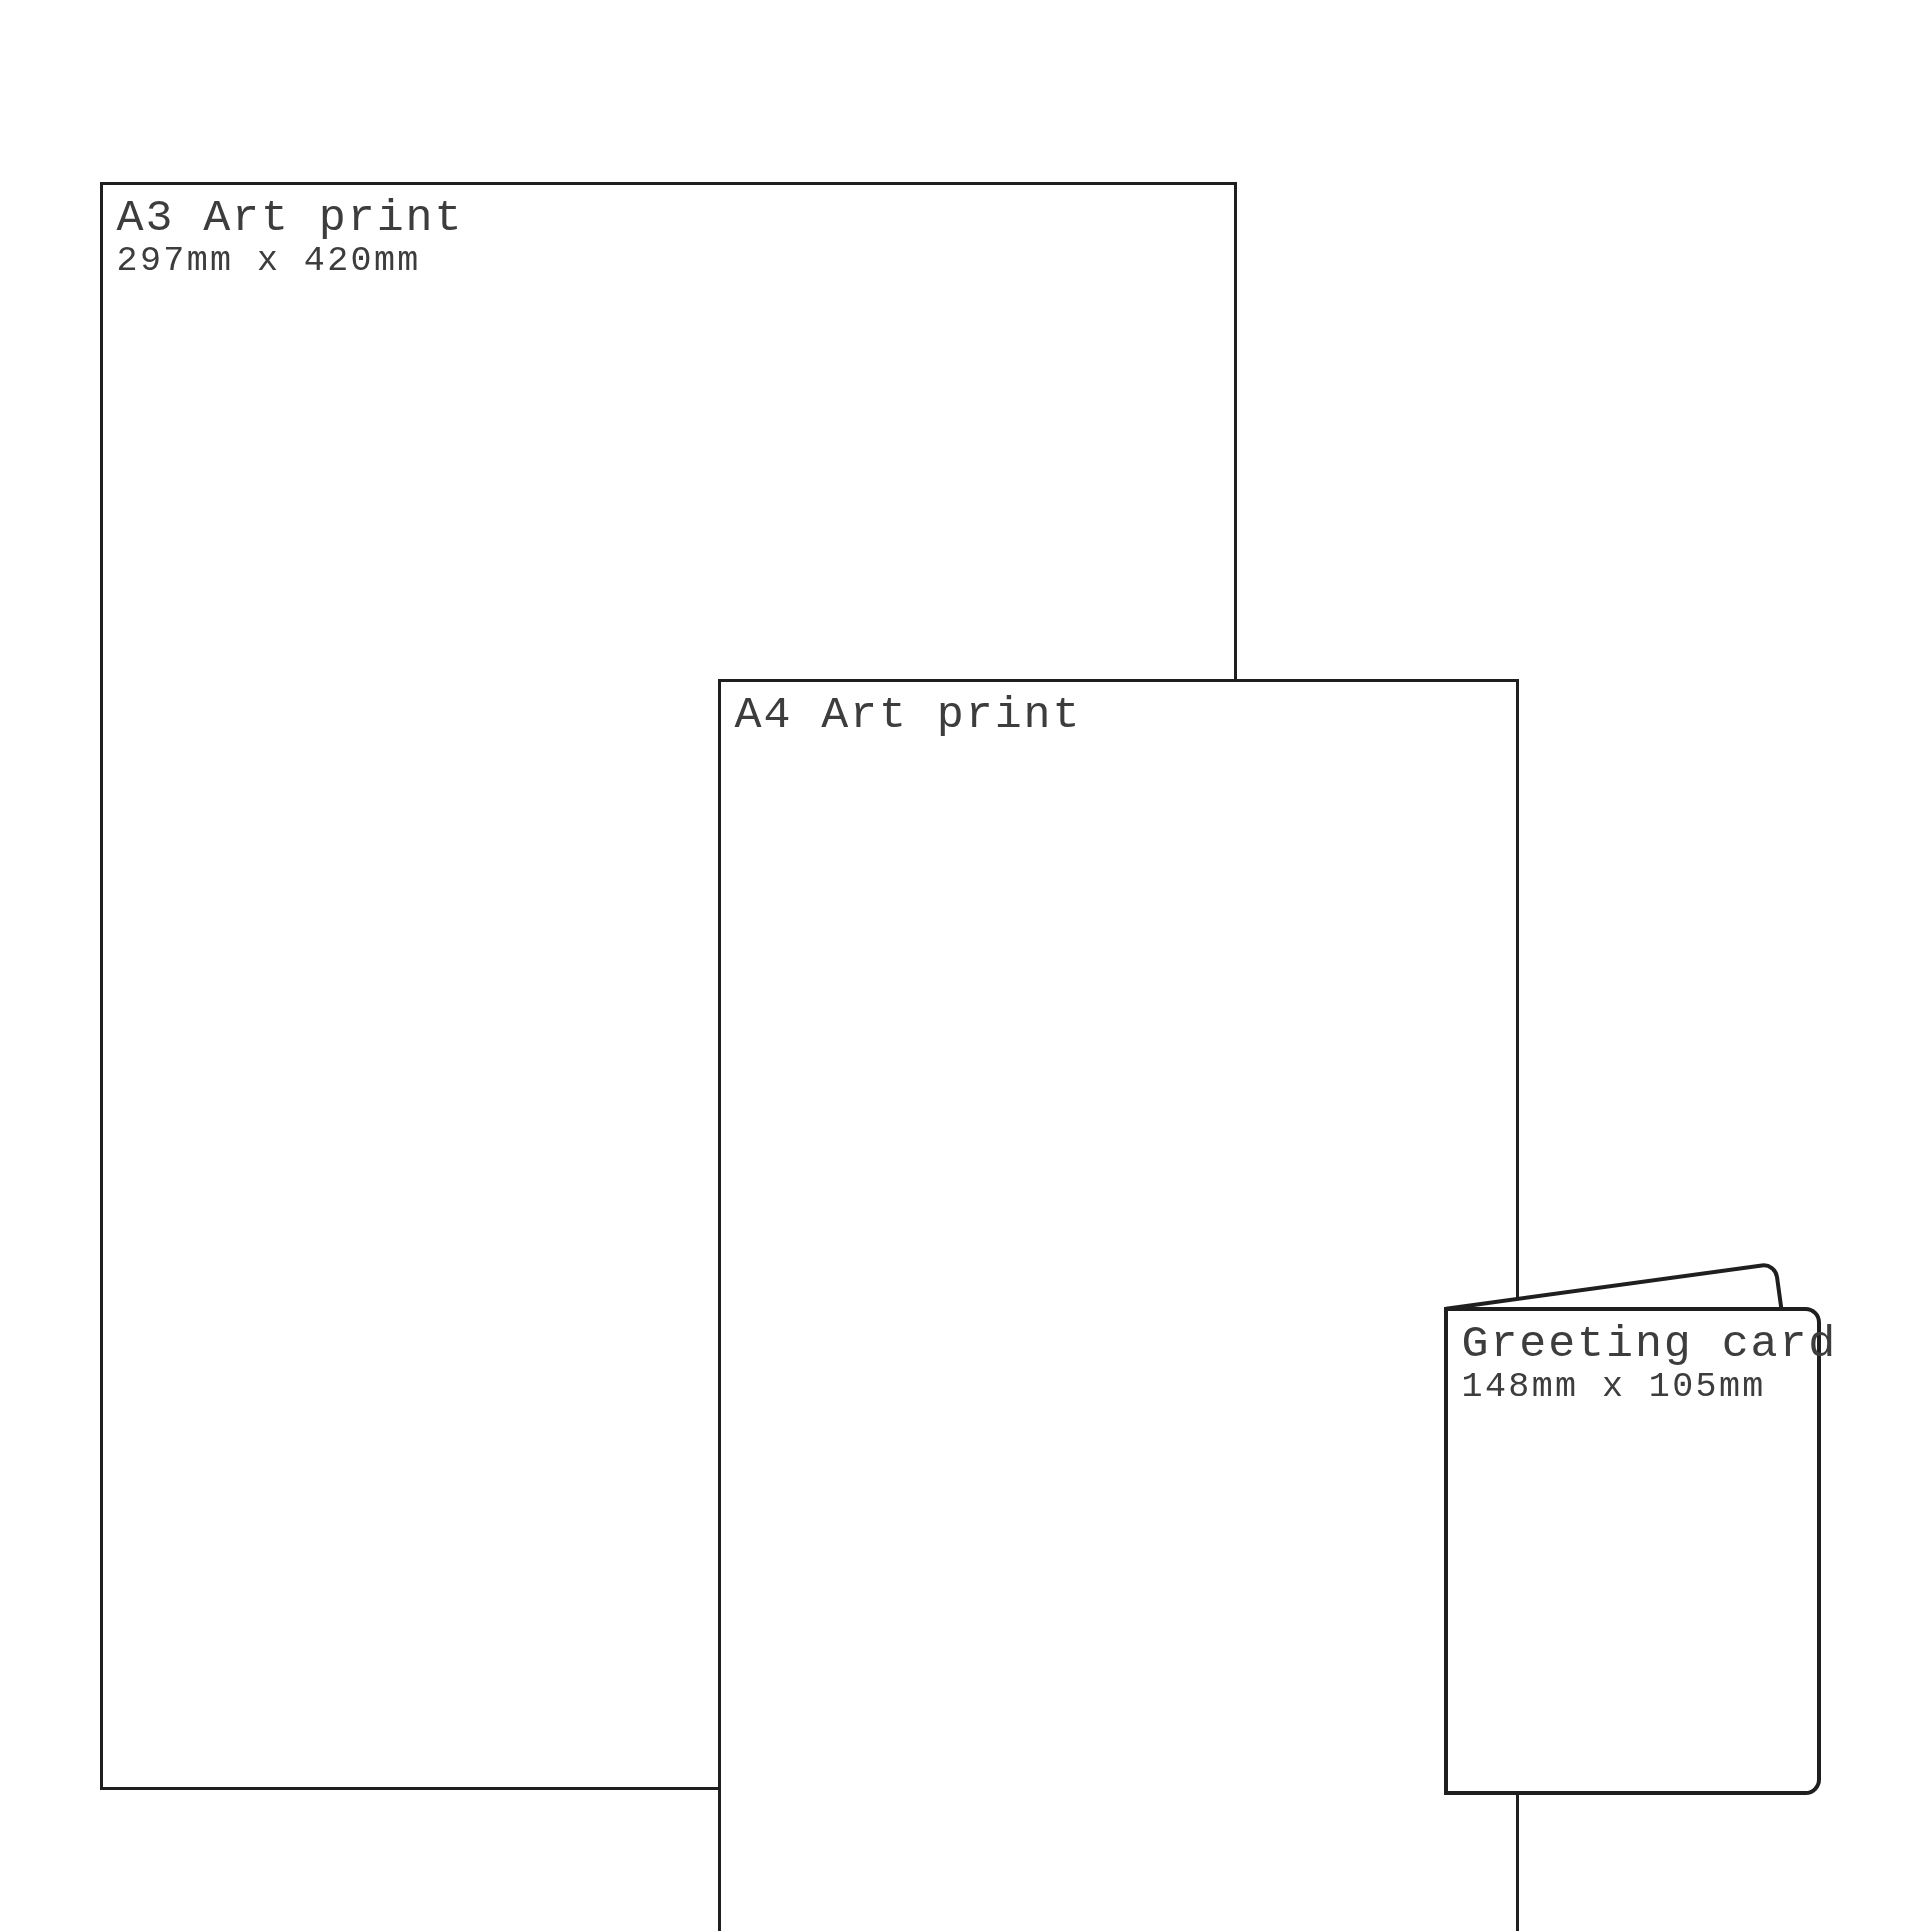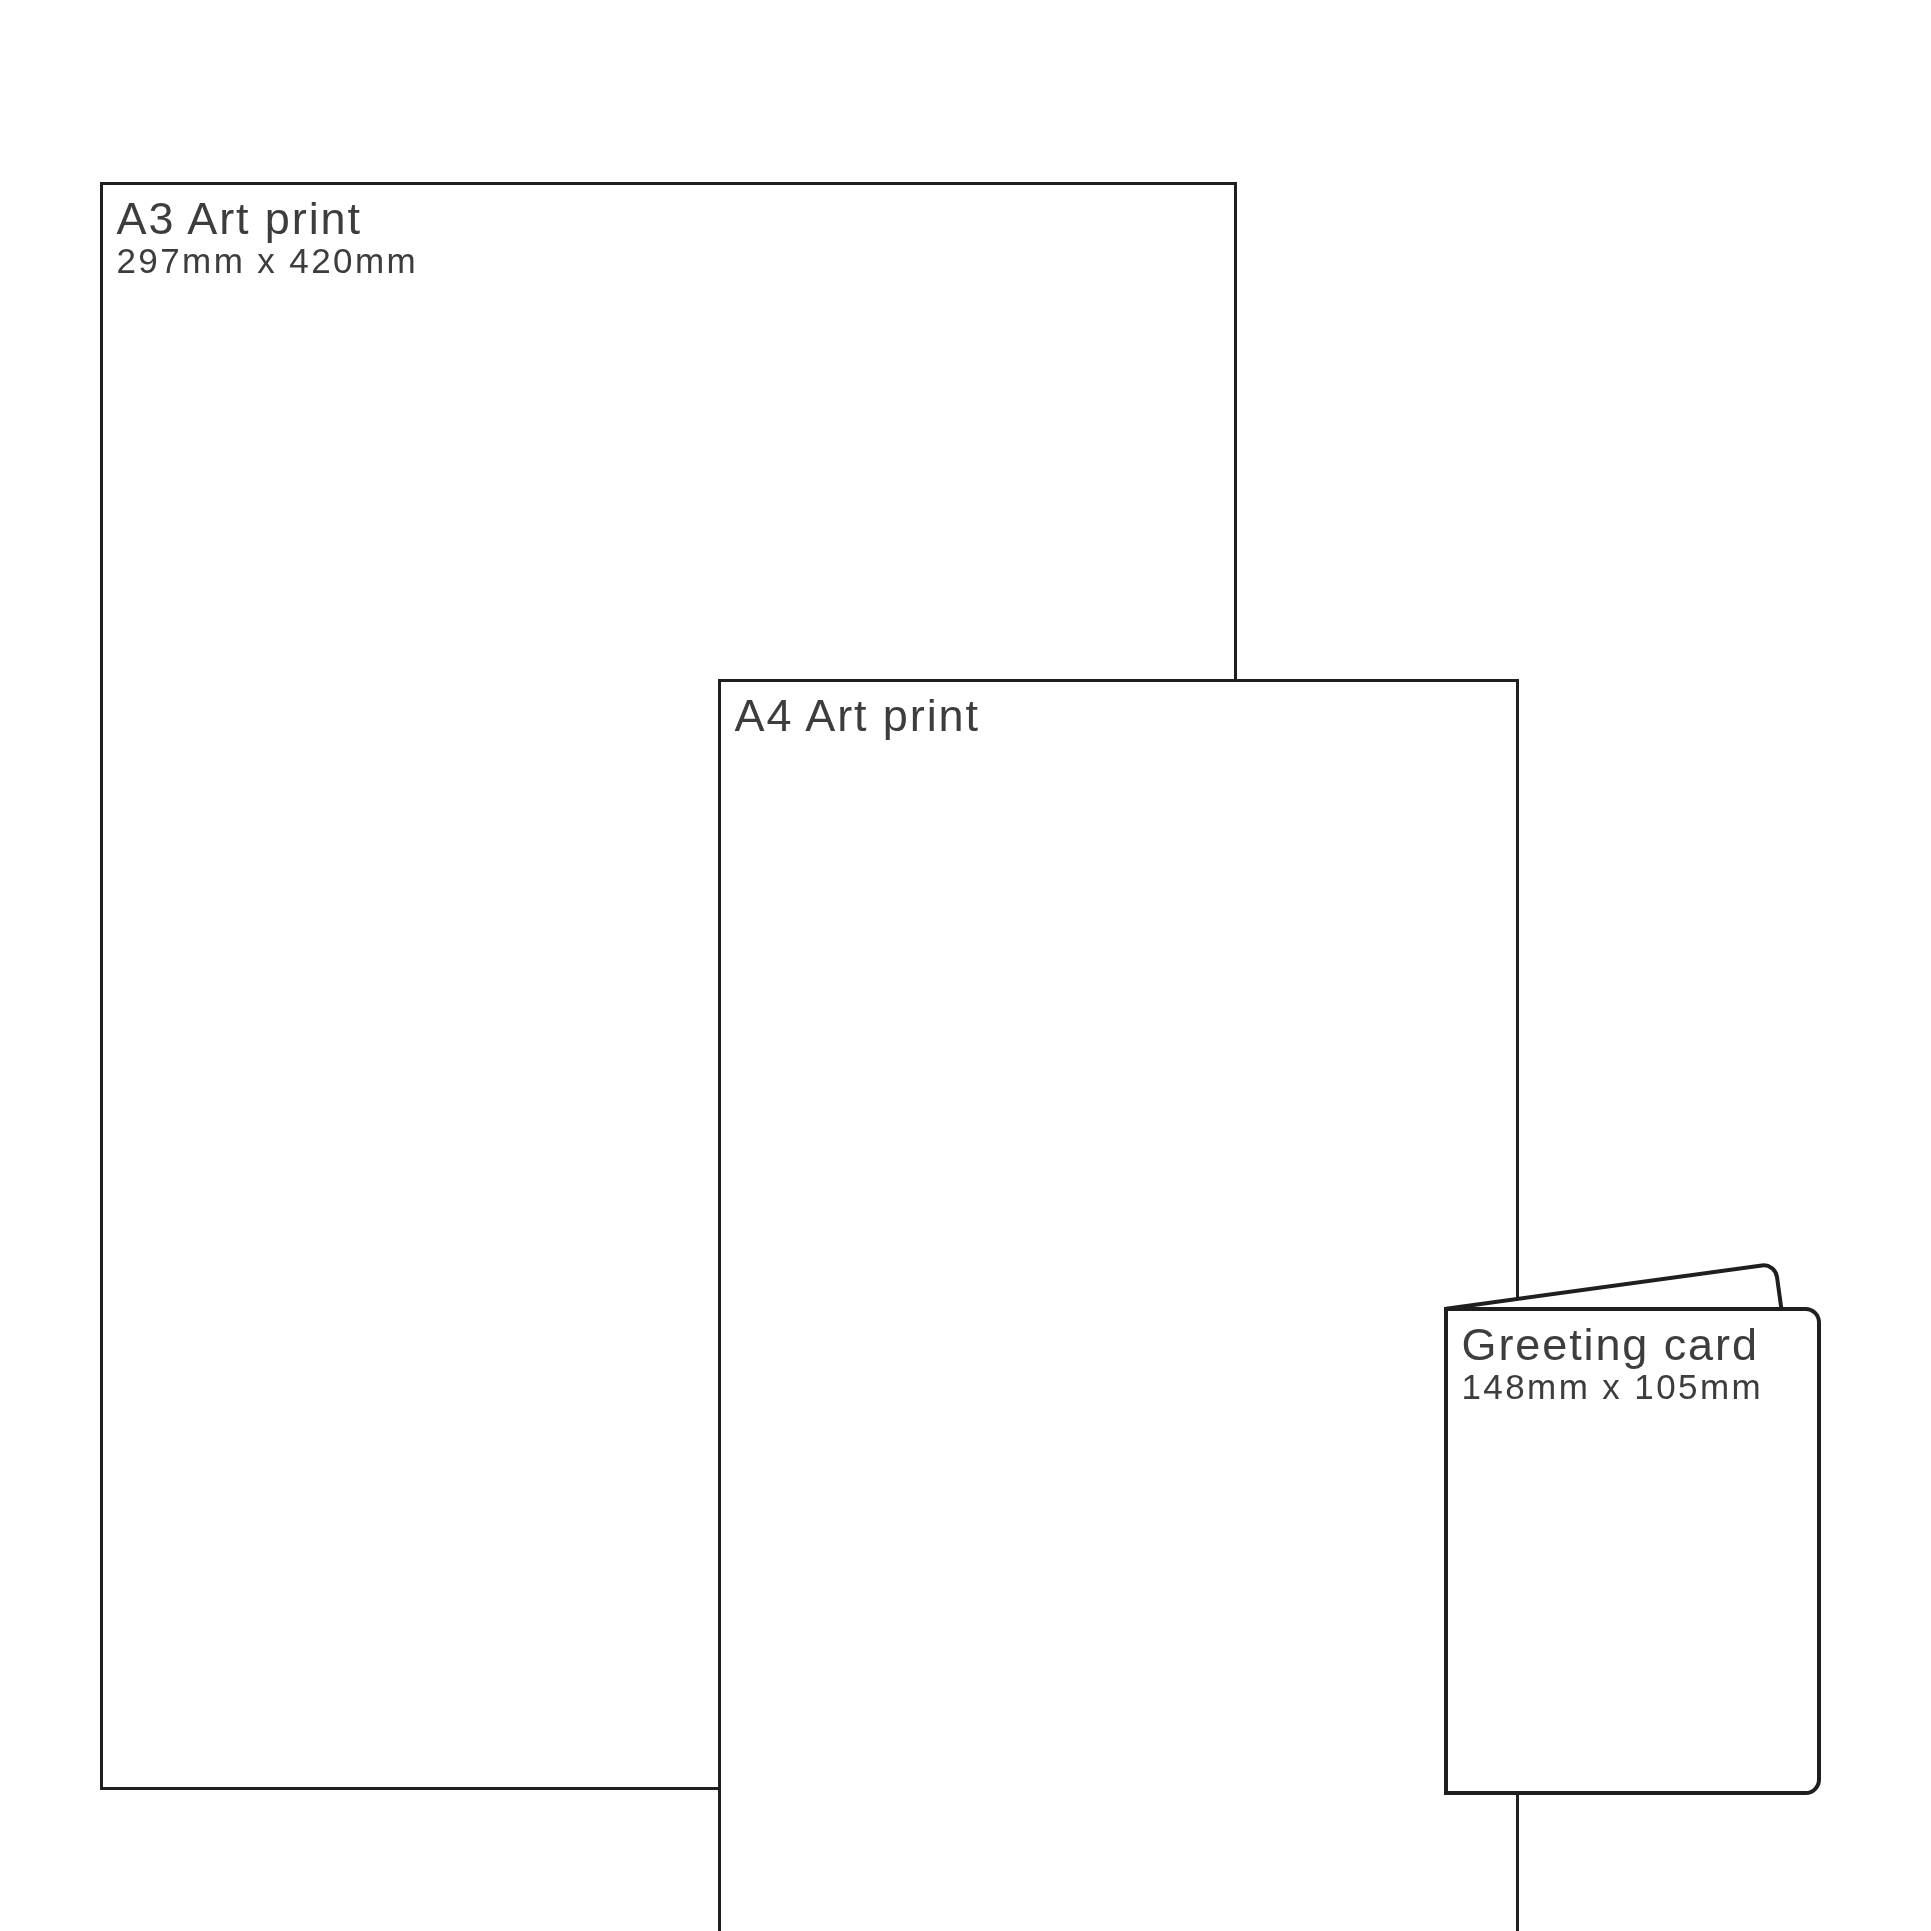--- a/index.html
+++ b/index.html
@@ -6,21 +6,21 @@
     margin: 0;
     padding: 0;
     background: #ffffff;
   }
   .canvas {
     position: relative;
     width: 1931px;
     height: 1931px;
     background: #ffffff;
     overflow: hidden;
-    font-family: Liberation Sans, sans-serif;
+    font-family: Liberation Mono, monospace;
   }
   .sheet {
     position: absolute;
     box-sizing: border-box;
     background: #ffffff;
     border: 3.9px solid #1f1f1f;
   }
   .a3 {
     left: 100px;
     top: 182px;

